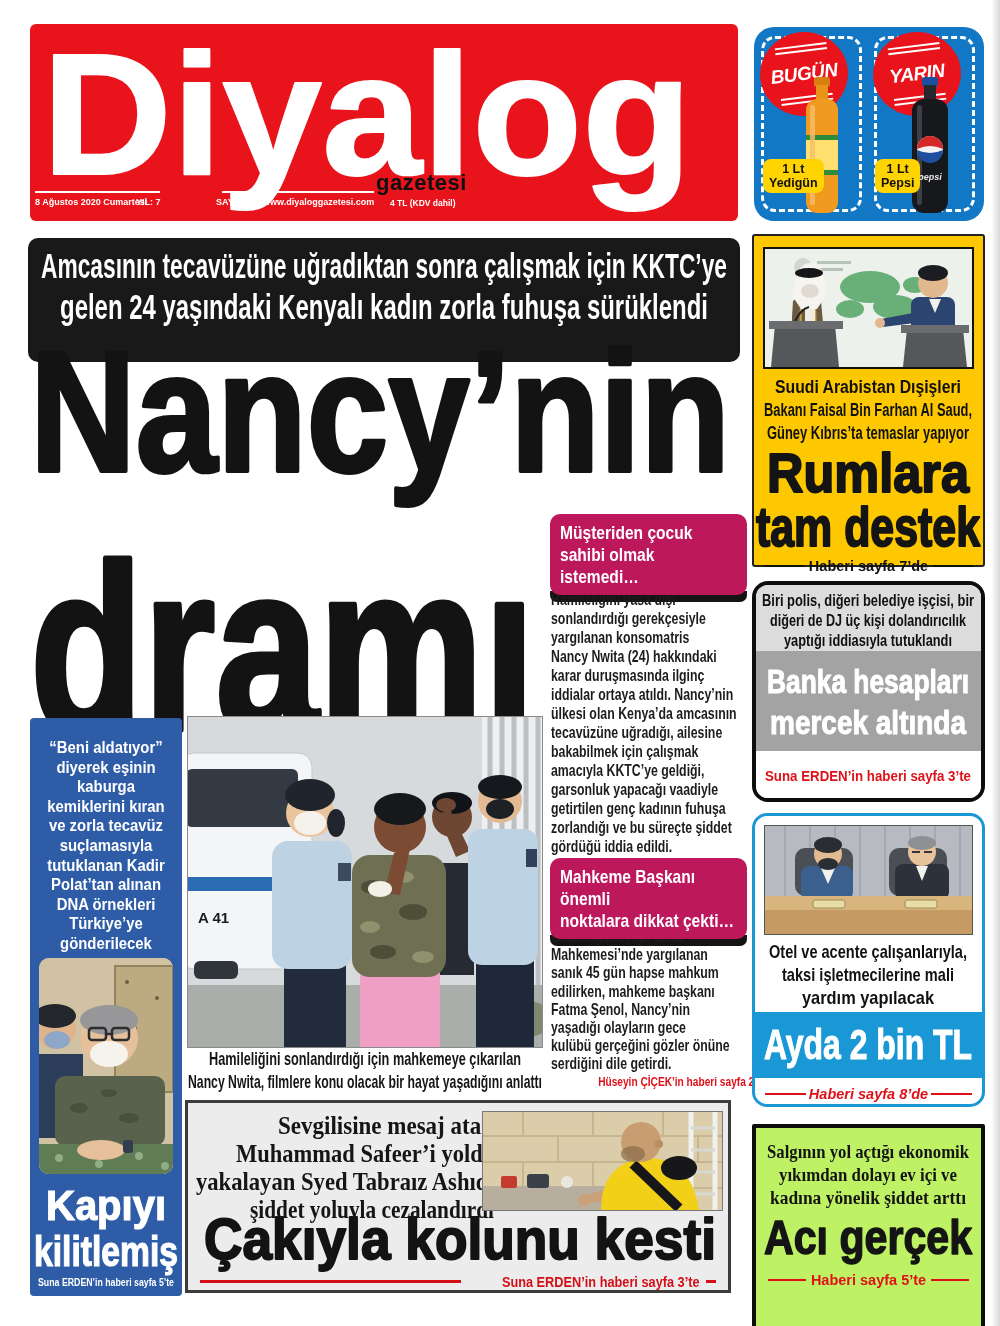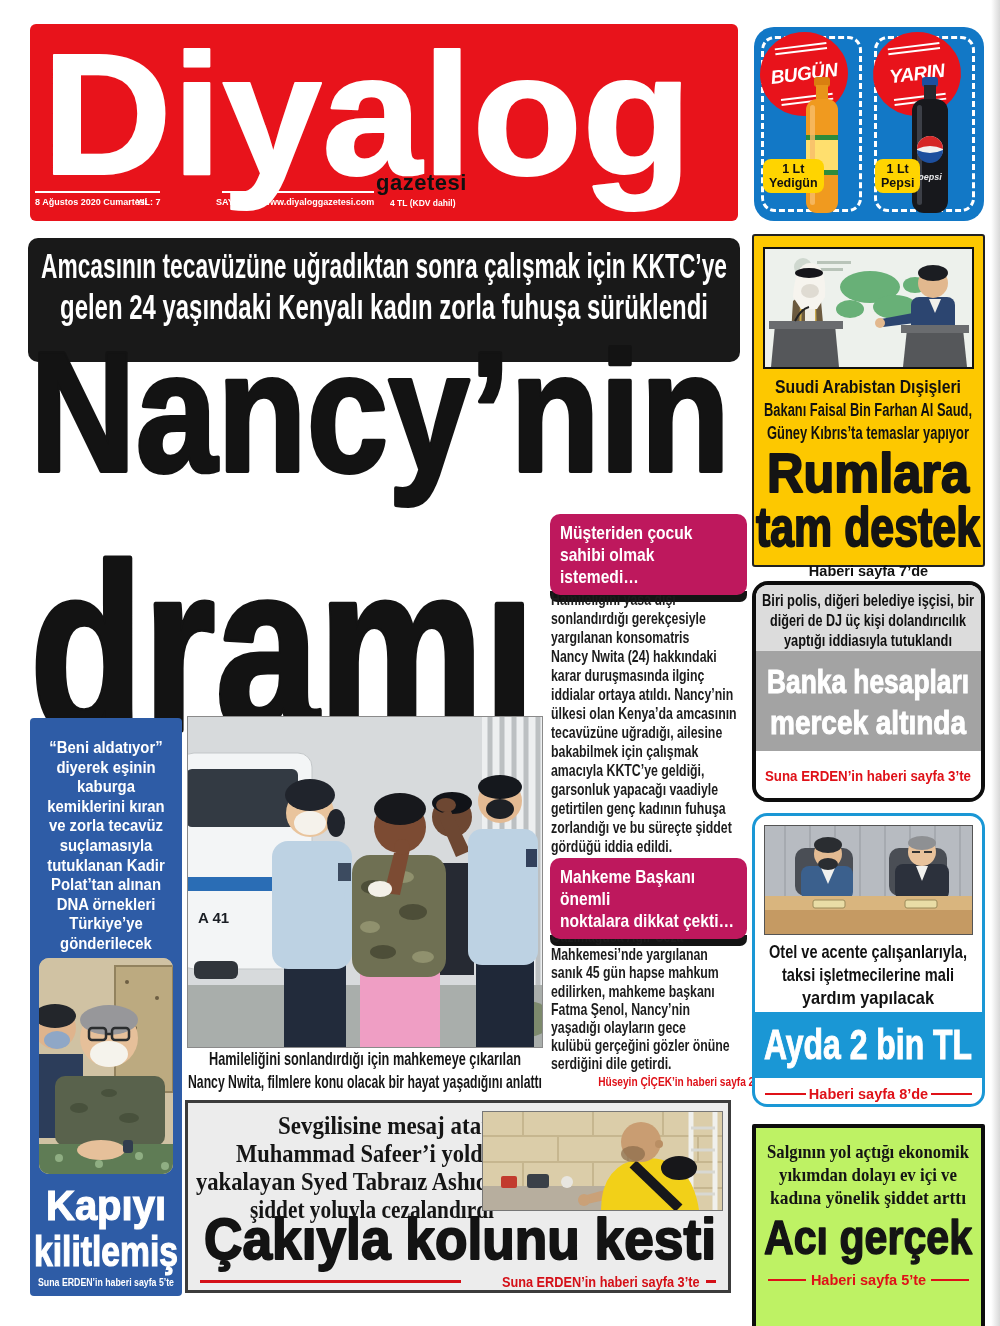--- a/index.html
+++ b/index.html
@@ -66,36 +66,36 @@
   
   #main-photo{left:187px;top:716px;width:354px;height:330px;border:1px solid #8a8a8a;overflow:hidden;background:#ccd0d3;}
   #caption-svg{left:186px;top:1048px;width:358px;height:46px;}
 
   
   #saudi-box{left:752px;top:234px;width:233px;height:333px;background:#fdc800;border:2px solid #222;
     border-radius:3px;box-sizing:border-box;}
   #saudi-photo{left:9px;top:11px;width:211px;height:122px;border:2px solid #111;box-sizing:border-box;
     overflow:hidden;background:#edf1ec;}
   #saudi-byline{left:10px;top:322px;width:209px;display:flex;align-items:center;gap:5px;color:#111;
-    font-weight:bold;font-size:14.5px;white-space:nowrap;flex-direction:column;}
+    font-weight:bold;font-size:14.5px;white-space:nowrap;}
   .dash{flex:1;height:2px;background:#111;}
 
   #bank-box{left:752px;top:581px;width:233px;height:221px;border:4px solid #0d0d0d;border-radius:16px;
     background:#fff;overflow:hidden;box-sizing:border-box;}
   #bank-top{position:relative;height:66px;background:#dcdcdc;}
   #bank-mid{position:relative;height:100px;background:#a3a3a3;}
   #bank-bot{position:relative;height:47px;background:#fff;}
 
   #aid-box{left:752px;top:813px;width:233px;height:294px;border:3px solid #1a97d5;border-radius:15px;
     background:#fff;box-sizing:border-box;}
   #aid-photo{left:9px;top:9px;width:209px;height:110px;border:1px solid #555;box-sizing:border-box;
     overflow:hidden;background:#b7bbc1;}
   #aid-band{left:0;top:196px;width:227px;height:66px;background:#1a97d5;}
   #aid-byline{left:10px;top:270px;width:207px;display:flex;align-items:center;gap:3px;color:#df1118;
-    font-weight:bold;font-size:14.5px;white-space:nowrap;}
+    font-weight:bold;font-size:14.5px;white-space:nowrap;font-style:italic;}
   .dash-red{flex:1;height:2px;background:#df1118;}
 
   #violence-box{left:752px;top:1124px;width:233px;height:224px;border:4px solid #0d0d0d;border-radius:2px;
     background:#bef264;box-sizing:border-box;}
   #violence-byline{left:12px;top:144px;width:201px;display:flex;align-items:center;gap:5px;color:#df1118;
     font-weight:bold;font-size:14.5px;white-space:nowrap;}
 
   
   #bottom-box{left:185px;top:1100px;width:546px;height:193px;background:#ececec;border:3px solid #3c3c3c;
     box-sizing:border-box;}

